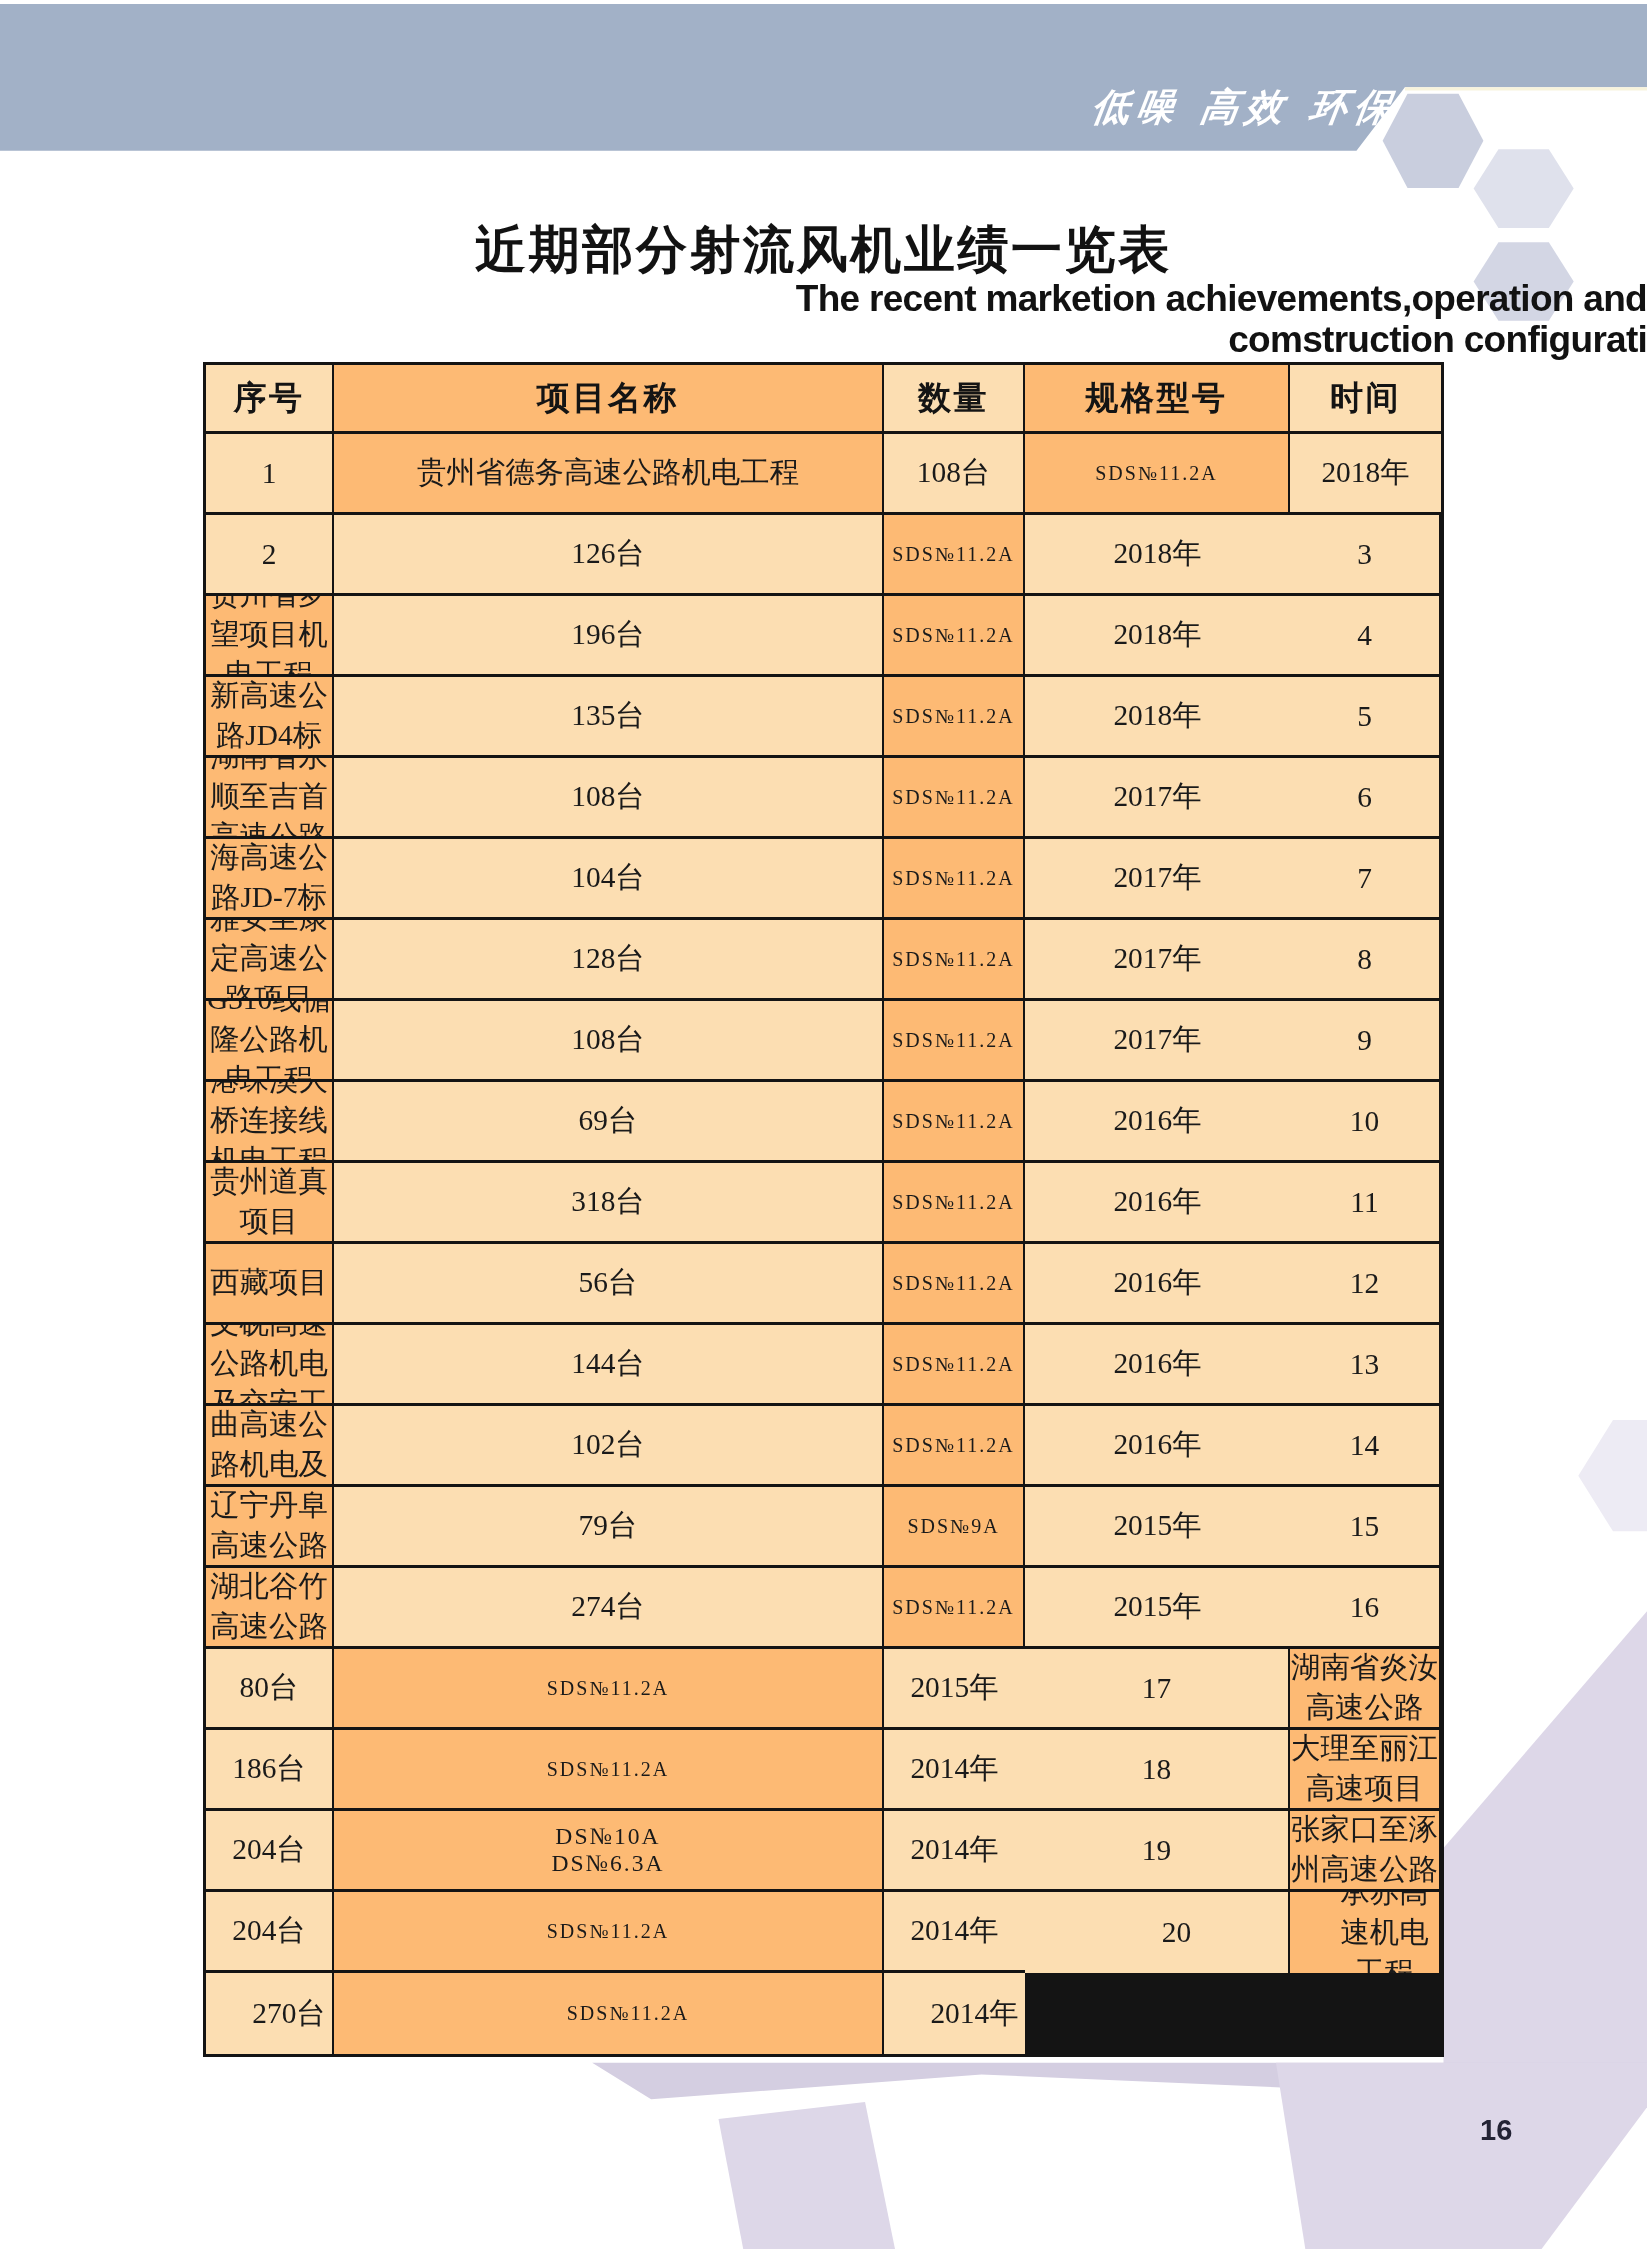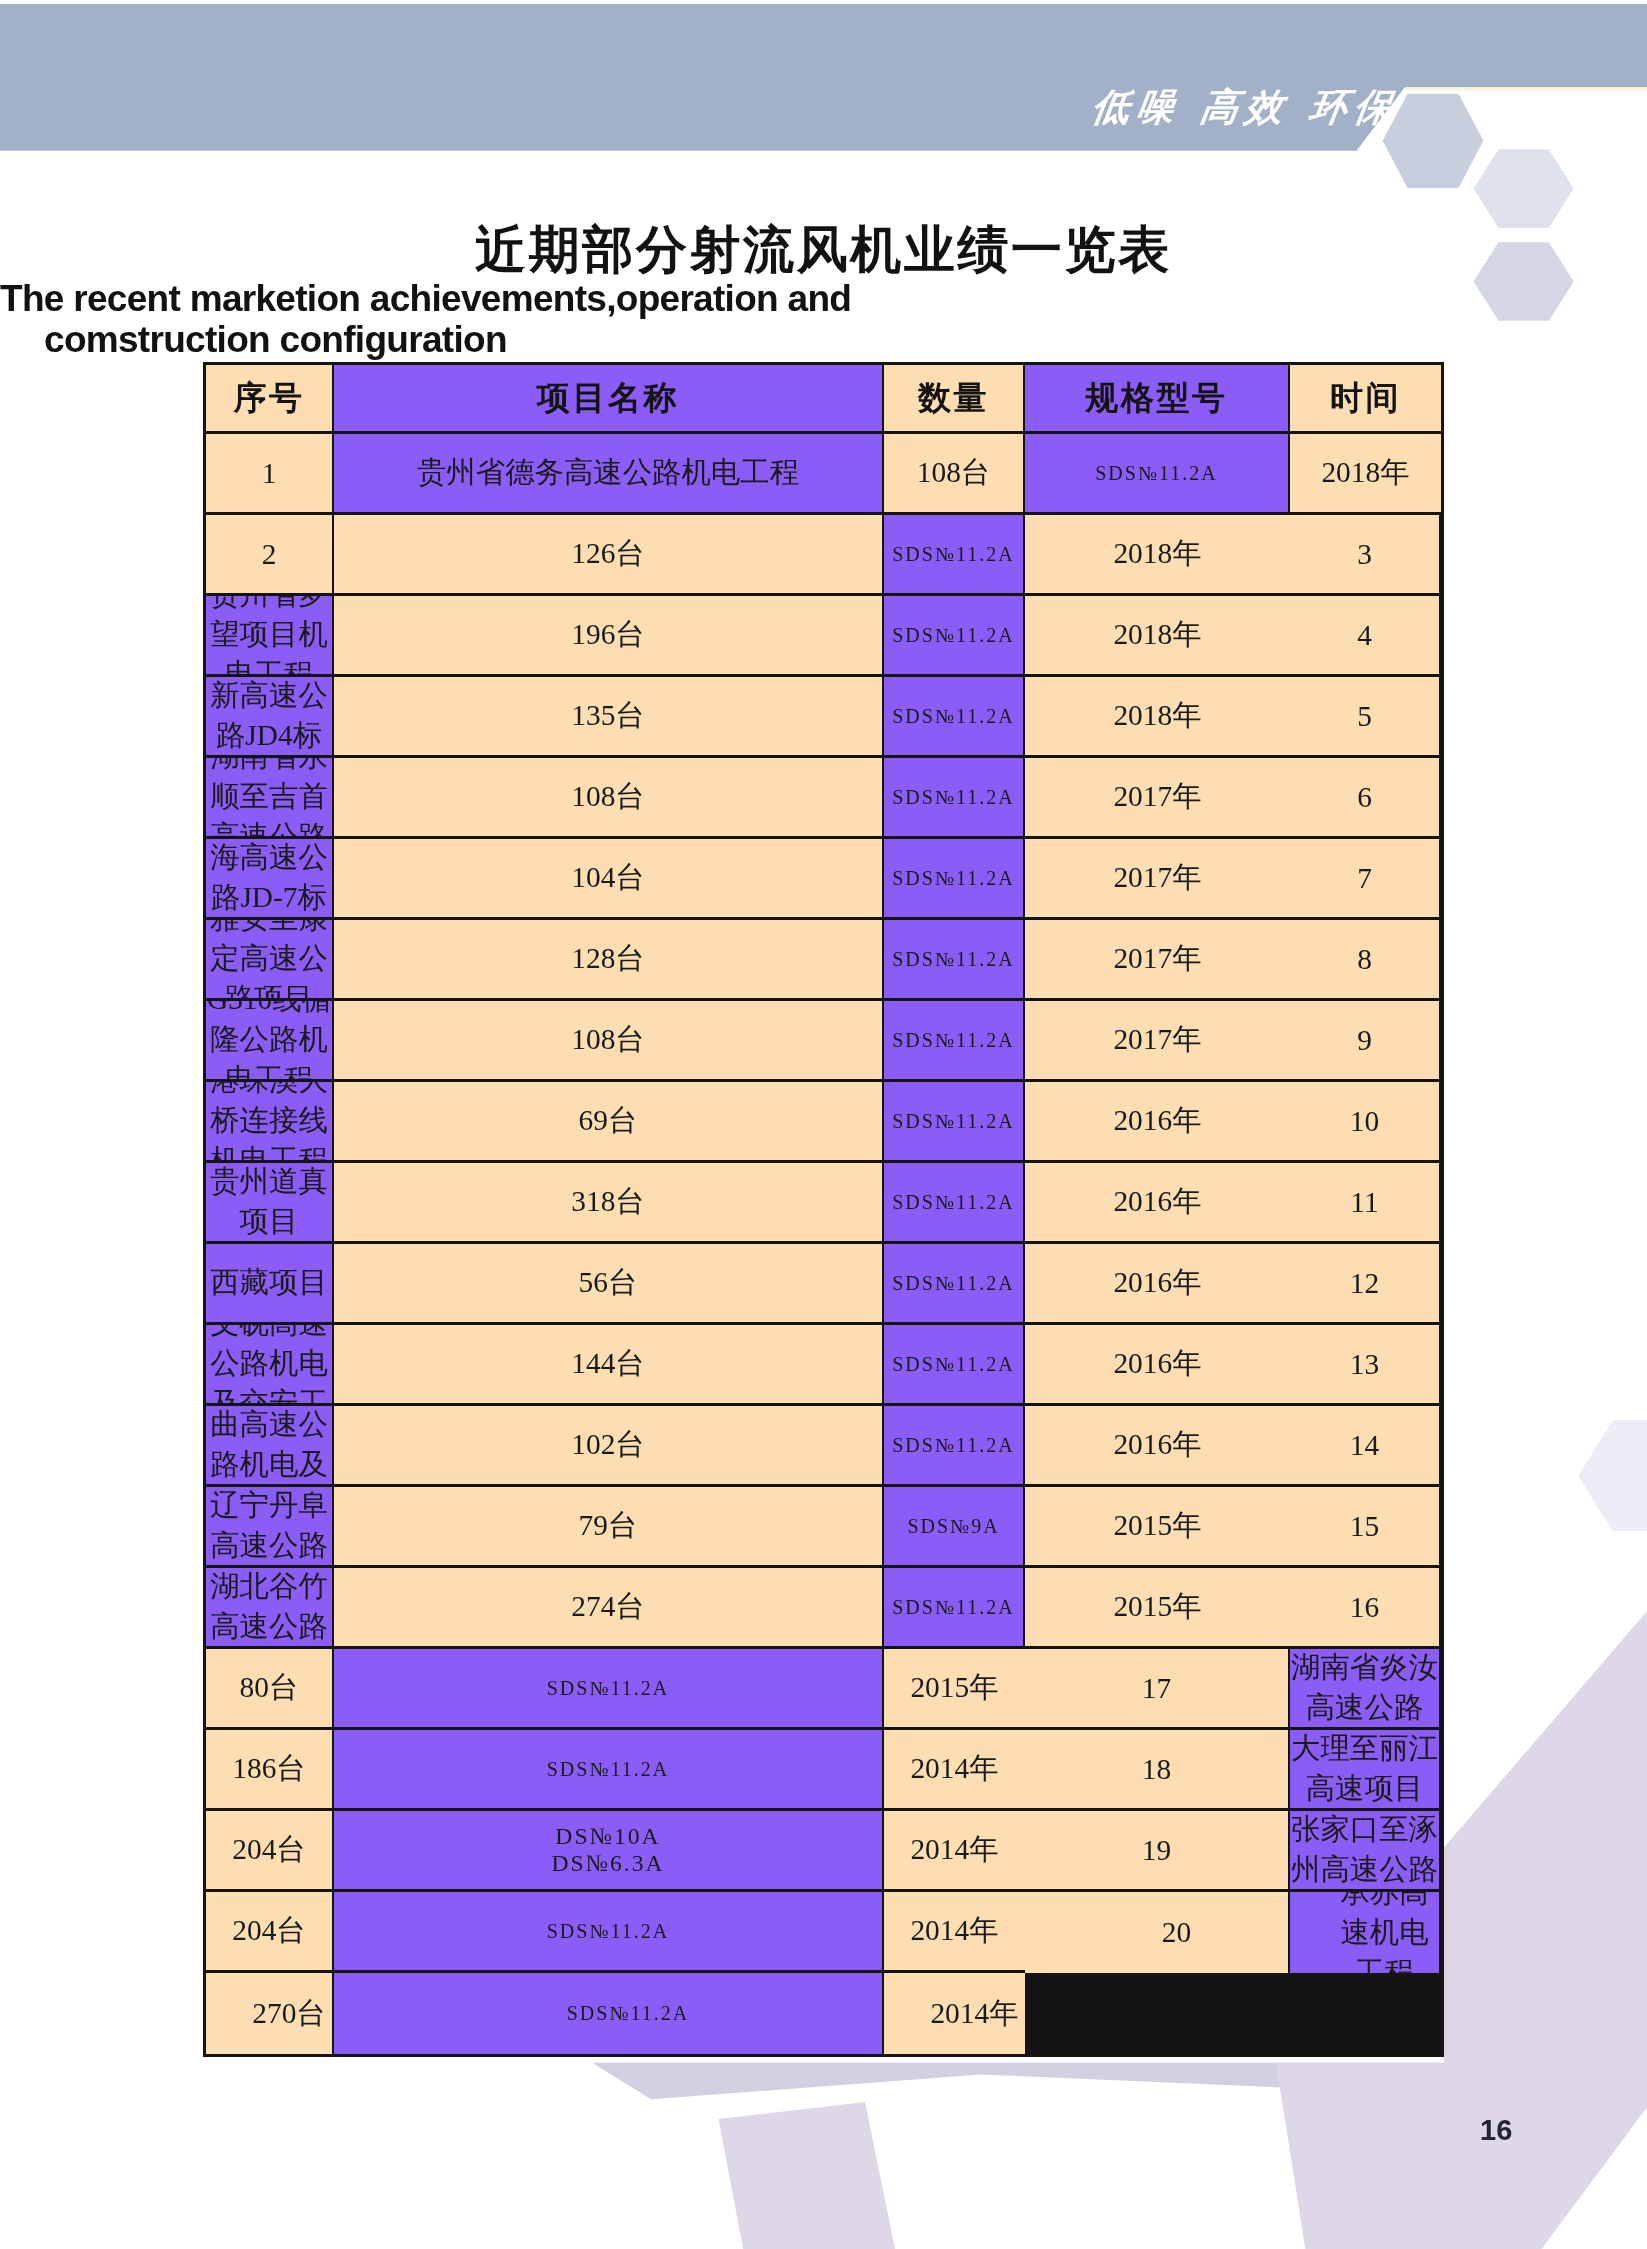--- a/index.html
+++ b/index.html
@@ -36,21 +36,21 @@
     font-size:51px;
     font-weight:900;
     color:#121212;
     letter-spacing:2.6px;
     font-family:"Liberation Sans", sans-serif;
   }
   .title-en{
     position:absolute;
     left:0;width:100%;
     z-index:1;
-    text-align:left;
+    text-align:right;
     font-size:37px;
     font-weight:bold;
     color:#121212;
     letter-spacing:-0.7px;
     font-family:"Liberation Sans", sans-serif;
     line-height:1.04;
   }
   .title-en.l1{top:280px;}
   .title-en.l2{top:321px;padding-left:44px;}
   
@@ -73,21 +73,21 @@
     display:flex;
     flex-direction:column;
     align-items:center;
     justify-content:center;
     text-align:center;
     overflow:hidden;
   }
   .cell.last-col{border-right:none;}
   .cell.last-row{border-bottom:none;padding-left:40px;}
   .peach{background:#fcdeb2;}
-  .lav{background:#8b5cf6;}
+  .lav{background:#fdba74;}
   .th{
     font-family:"Liberation Sans", sans-serif;
     font-weight:bold;
     font-size:33px;
     color:#141414;
     letter-spacing:2.6px;
     text-align:right;
   }
   .td{
     font-family:"Liberation Serif", serif;

